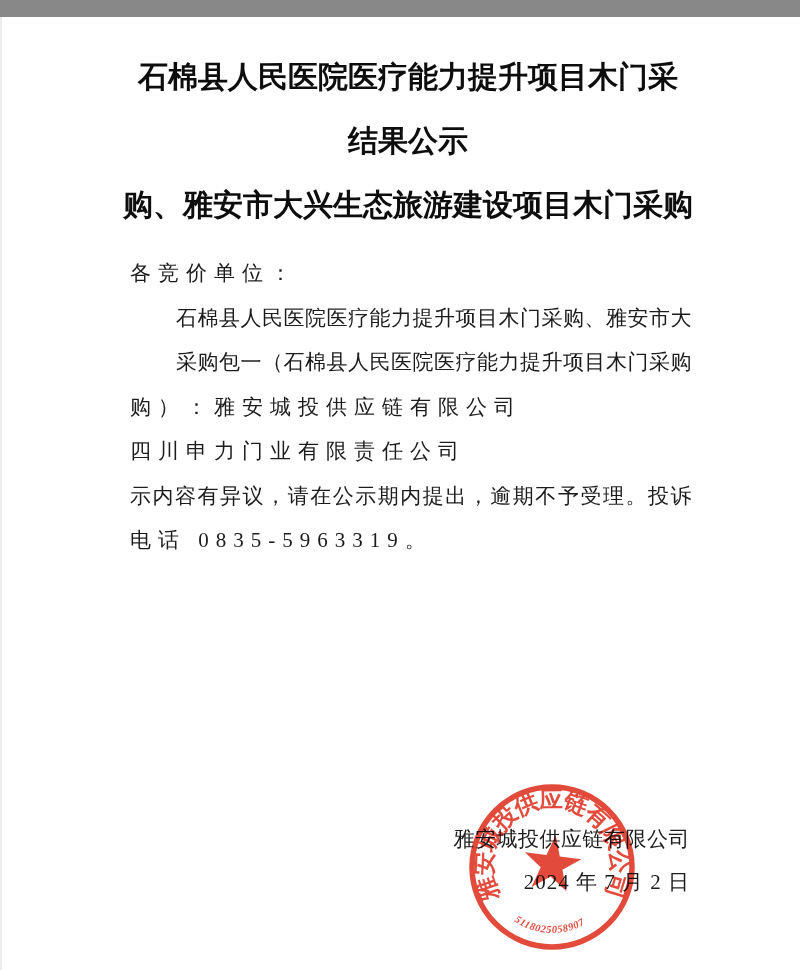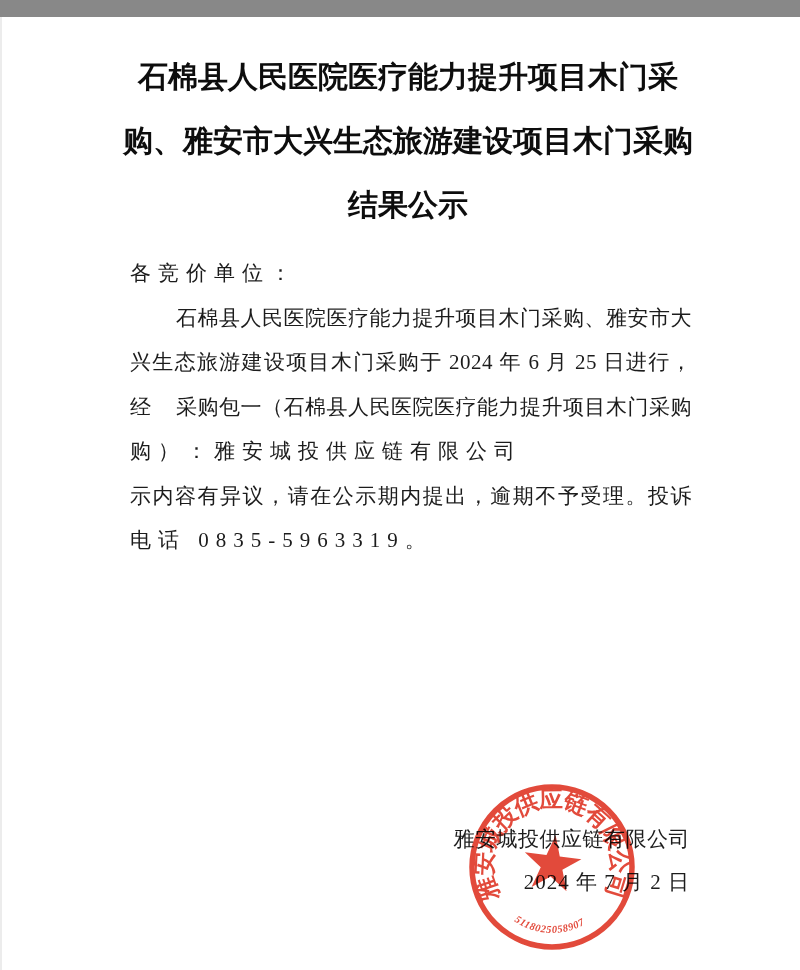--- a/index.html
+++ b/index.html
@@ -77,30 +77,30 @@
   }
 </style>
 </head>
 <body>
 
 <div class="sheet">
   <div class="scan-edge"></div>
 
   <h1 class="title" style="margin:0; font-size:30px;">
     <div>石棉县人民医院医疗能力提升项目木门采</div>
+    <div>结果公示</div>
     <div>购、雅安市大兴生态旅游建设项目木门采购</div>
-    <div>结果公示</div>
   </h1>
 
   <div class="body-block">
     <div class="line">各竞价单位：</div>
     <div class="line j ind">石棉县人民医院医疗能力提升项目木门采购、雅安市大</div>
-    <div class="line j">兴生态旅游建设项目木门采购于 2024 年 6 月 25 日进行，经</div>
     <div class="line j ind">采购包一（石棉县人民医院医疗能力提升项目木门采购</div>
     <div class="line">购）：雅安城投供应链有限公司</div>
+    <div class="line">四川申力门业有限责任公司</div>
     <div class="line j">示内容有异议，请在公示期内提出，逾期不予受理。投诉</div>
     <div class="line">电话 0835-5963319。</div>
   </div>
 
   <div class="signature">
     <div class="sig-company">雅安城投供应链有限公司</div>
     <div class="sig-date">2024 年 7 月 2 日</div>
   </div>
 
   <svg class="stamp" viewBox="0 0 200 200" width="200" height="200" xmlns="http://www.w3.org/2000/svg">

